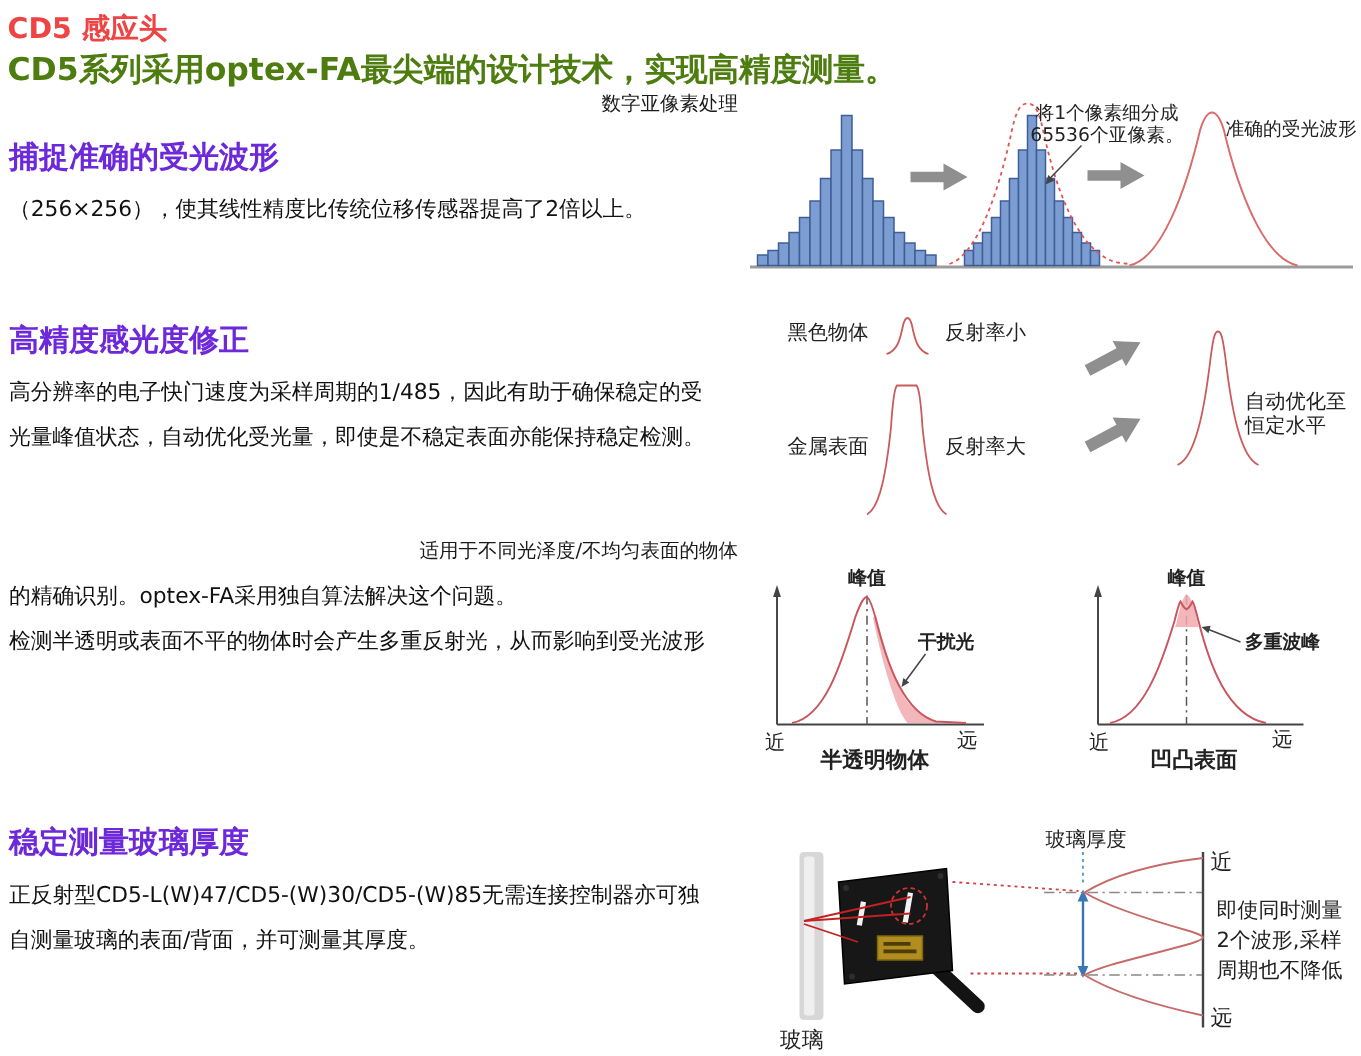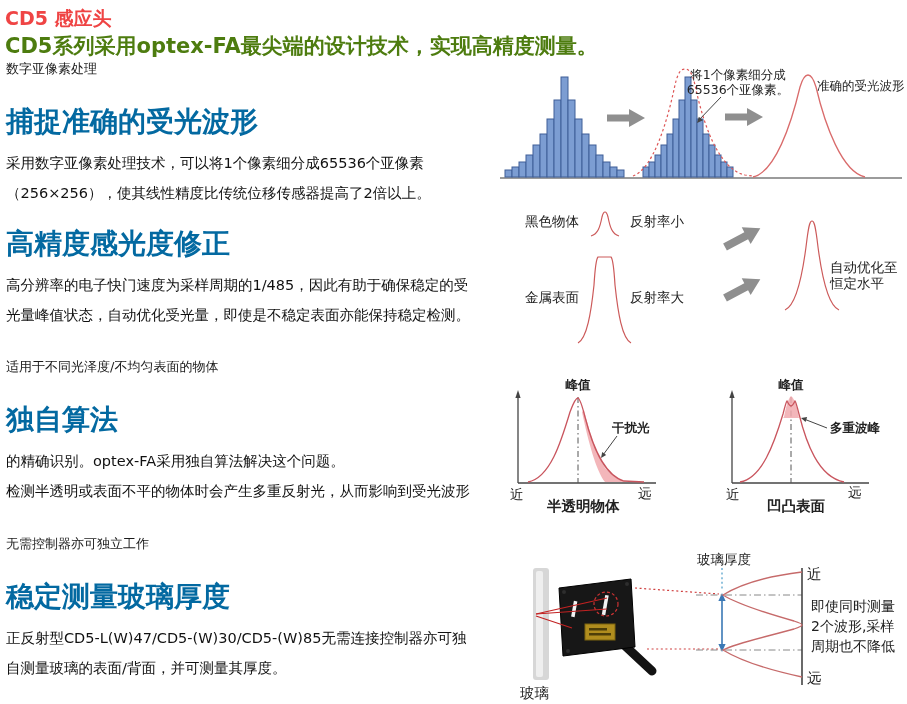--- a/index.html
+++ b/index.html
@@ -4,63 +4,60 @@
 <style>
   html,body{margin:0;padding:0;}
   body{
     width:907px;height:704px;position:relative;background:#ffffff;
     font-family:"DejaVu Sans","Liberation Sans",sans-serif;color:#1a1a1a;
     overflow:hidden;
   }
   .page-title{position:absolute;left:5px;top:6px;font-size:19px;font-weight:bold;color:#ef4444;}
   .page-subtitle{position:absolute;left:5px;top:32px;font-size:21px;font-weight:bold;color:#4d7c0f;}
   .section{position:absolute;left:6px;width:486px;}
-  .section-label{font-size:13px;color:#1a1a1a;}
-  .section-heading{font-size:28px;font-weight:bold;color:#0369a1;margin-top:25px;}
+  .section-label{font-size:13px;color:#1a1a1a;text-align:right;}
+  .section-heading{font-size:20px;font-weight:bold;color:#6d28d9;margin-top:13px;}
   .section-body{font-size:14.5px;line-height:30px;margin-top:7px;color:#111;}
   .diagram{position:absolute;}
   svg text{font-family:"DejaVu Sans","Liberation Sans",sans-serif;}
   .dg-label{font-size:13.5px;fill:#222;}
   .dg-label-sm{font-size:12.5px;fill:#222;}
   .dg-bold{font-weight:bold;fill:#222;}
 </style>
 </head>
 <body>
 
 <div class="page-title">CD5 感应头</div>
 <div class="page-subtitle">CD5系列采用optex-FA最尖端的设计技术，实现高精度测量。</div>
 
 <div class="section" style="top:60px">
   <div class="section-label">数字亚像素处理</div>
   <div class="section-heading">捕捉准确的受光波形</div>
   <div class="section-body">
-    <div>采用数字亚像素处理技术，可以将1个像素细分成65536个亚像素</div>
     <div>（256×256），使其线性精度比传统位移传感器提高了2倍以上。</div>
   </div>
 </div>
 
 <div class="section" style="top:200px">
   <div class="section-heading">高精度感光度修正</div>
   <div class="section-body">
     <div>高分辨率的电子快门速度为采样周期的1/485，因此有助于确保稳定的受</div>
     <div>光量峰值状态，自动优化受光量，即使是不稳定表面亦能保持稳定检测。</div>
   </div>
 </div>
 
 <div class="section" style="top:358px">
   <div class="section-label">适用于不同光泽度/不均匀表面的物体</div>
-  <div class="section-heading">独自算法</div>
   <div class="section-body">
     <div>的精确识别。optex-FA采用独自算法解决这个问题。</div>
     <div>检测半透明或表面不平的物体时会产生多重反射光，从而影响到受光波形</div>
   </div>
 </div>
 
 <div class="section" style="top:535px">
-  <div class="section-label">无需控制器亦可独立工作</div>
   <div class="section-heading">稳定测量玻璃厚度</div>
   <div class="section-body">
     <div>正反射型CD5-L(W)47/CD5-(W)30/CD5-(W)85无需连接控制器亦可独</div>
     <div>自测量玻璃的表面/背面，并可测量其厚度。</div>
   </div>
 </div>
 
 <svg class="diagram" style="left:495px;top:57px" width="412" height="135" viewBox="0 0 412 135">
   <line x1="5" y1="121" x2="407" y2="121" stroke="#9b9b9b" stroke-width="2"></line>
   <g id="hist1">

